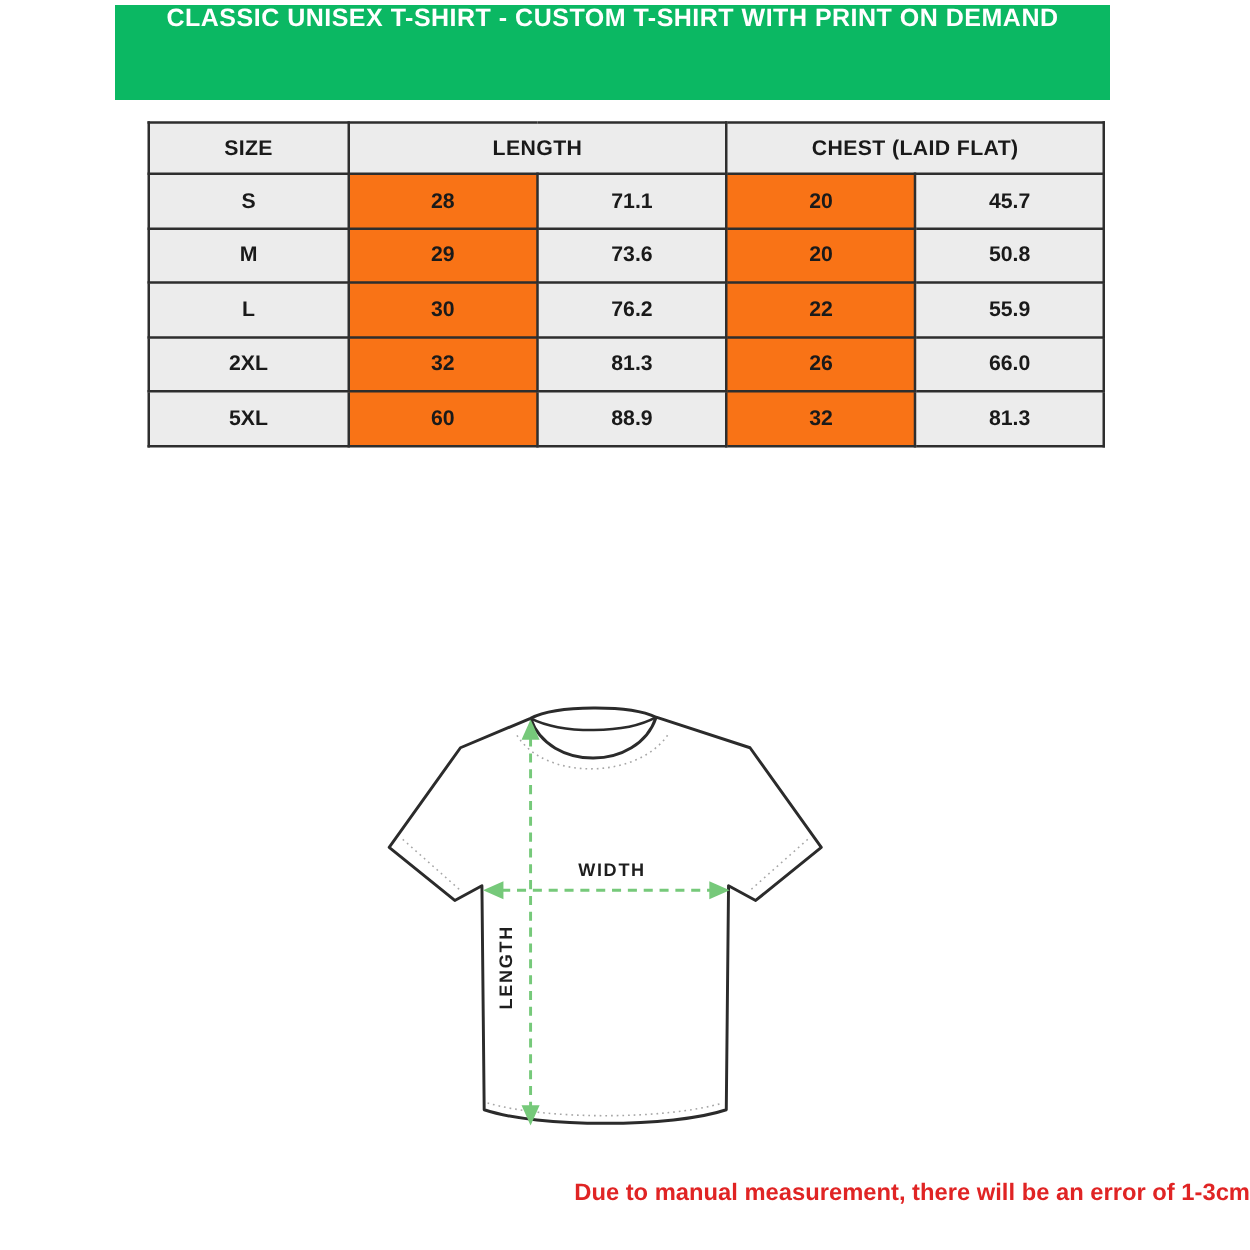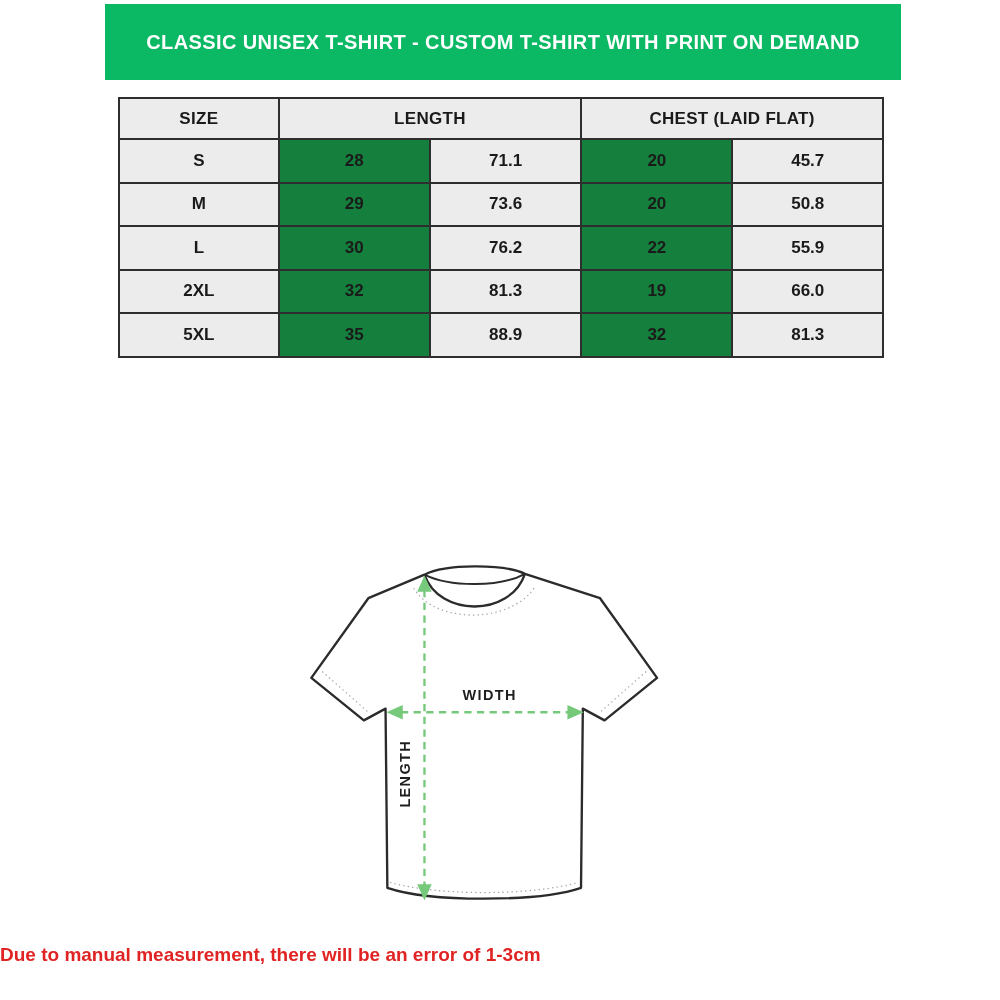--- a/index.html
+++ b/index.html
@@ -12,27 +12,27 @@
     width: 1000px;
     height: 1000px;
     background: #ffffff;
     font-family: "Liberation Sans", "DejaVu Sans", sans-serif;
     overflow: hidden;
   }
 
   
   .banner {
     position: absolute;
-    left: 105px;
+    left: 92px;
     top: 4px;
     width: 796px;
     height: 76px;
     background: #0bb863;
     display: flex;
-    align-items: center;
+    align-items: flex-start;
     justify-content: center;
   }
   .banner h1 {
     margin: 0;
     color: #ffffff;
     font-size: 20px;
     font-weight: bold;
     letter-spacing: 0.4px;
     white-space: nowrap;
   }
@@ -48,21 +48,21 @@
     text-align: center;
     color: #1a1a1a;
     font-size: 17px;
     font-weight: bold;
     padding-left: 28px;
   }
   .size-table th,
   .size-table td {
     border: 2px solid #2e2e2e;
     padding: 0;
-    background: #15803d;
+    background: #f97316;
   }
   .size-table thead th {
     height: 39px;
     background: #ececec;
     font-size: 17px;
     letter-spacing: 0.3px;
   }
   .size-table tbody td {
     height: 41.5px;
   }
@@ -93,21 +93,21 @@
     fill: #1e1e1e;
   }
 
   
   .footnote {
     position: absolute;
     left: 0;
     top: 944px;
     width: 100%;
     margin: 0;
-    text-align: left;
+    text-align: right;
     color: #e02424;
     font-size: 19px;
     font-weight: bold;
   }
 </style>
 </head>
 <body>
 
 <div class="page">
 
@@ -149,26 +149,26 @@
         <td class="shade">L</td>
         <td>30</td>
         <td class="shade">76.2</td>
         <td>22</td>
         <td class="shade">55.9</td>
       </tr>
       <tr>
         <td class="shade">2XL</td>
         <td>32</td>
         <td class="shade">81.3</td>
-        <td>19</td>
+        <td>26</td>
         <td class="shade">66.0</td>
       </tr>
       <tr>
         <td class="shade">5XL</td>
-        <td>35</td>
+        <td>60</td>
         <td class="shade">88.9</td>
         <td>32</td>
         <td class="shade">81.3</td>
       </tr>
     </tbody>
   </table>
 
   <figure class="diagram">
     <svg viewBox="-20 0 400 400">
 

